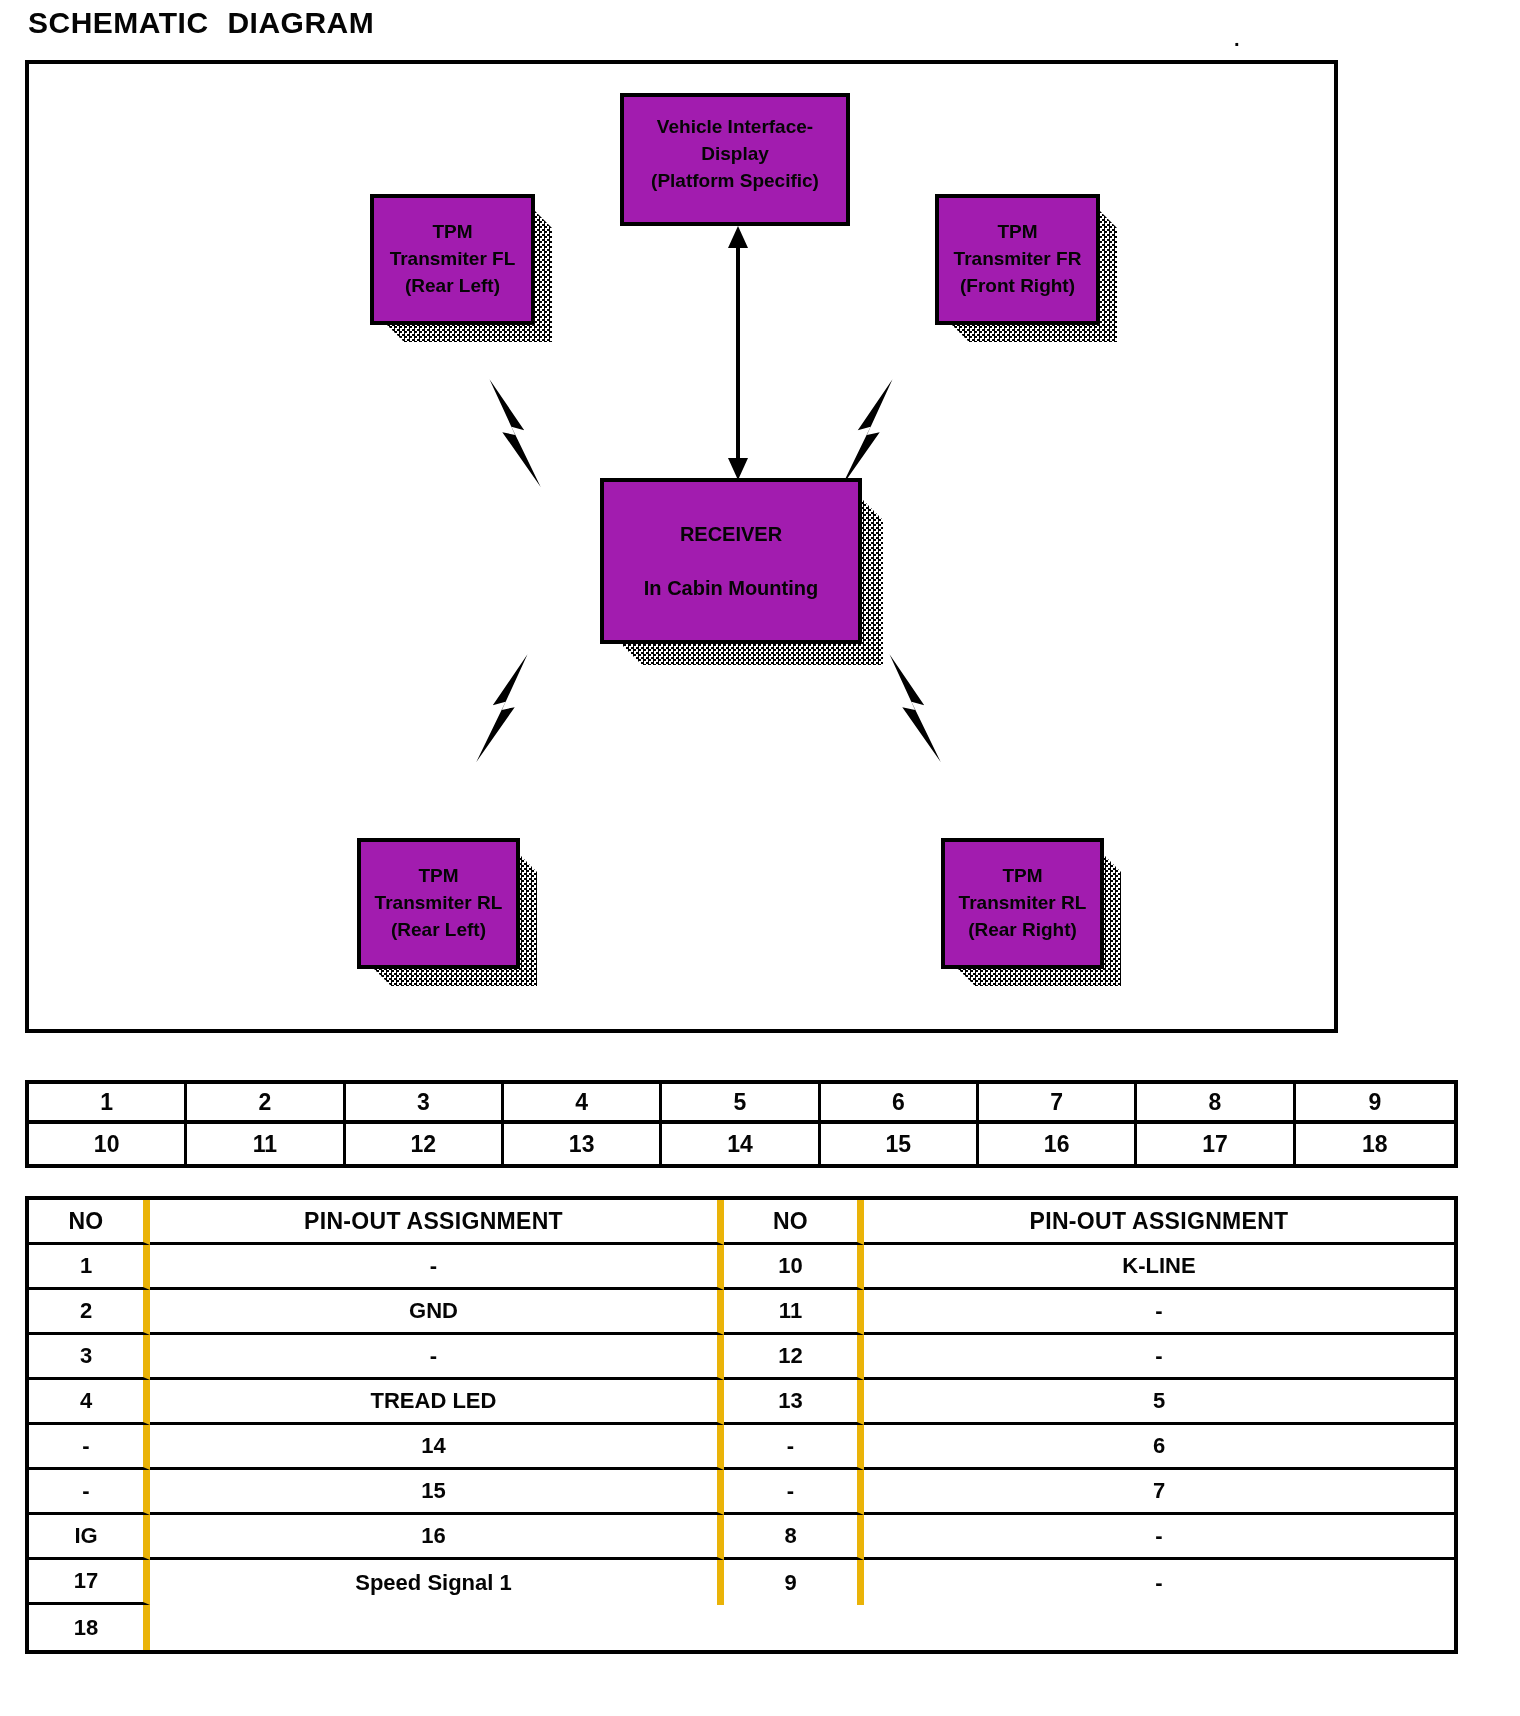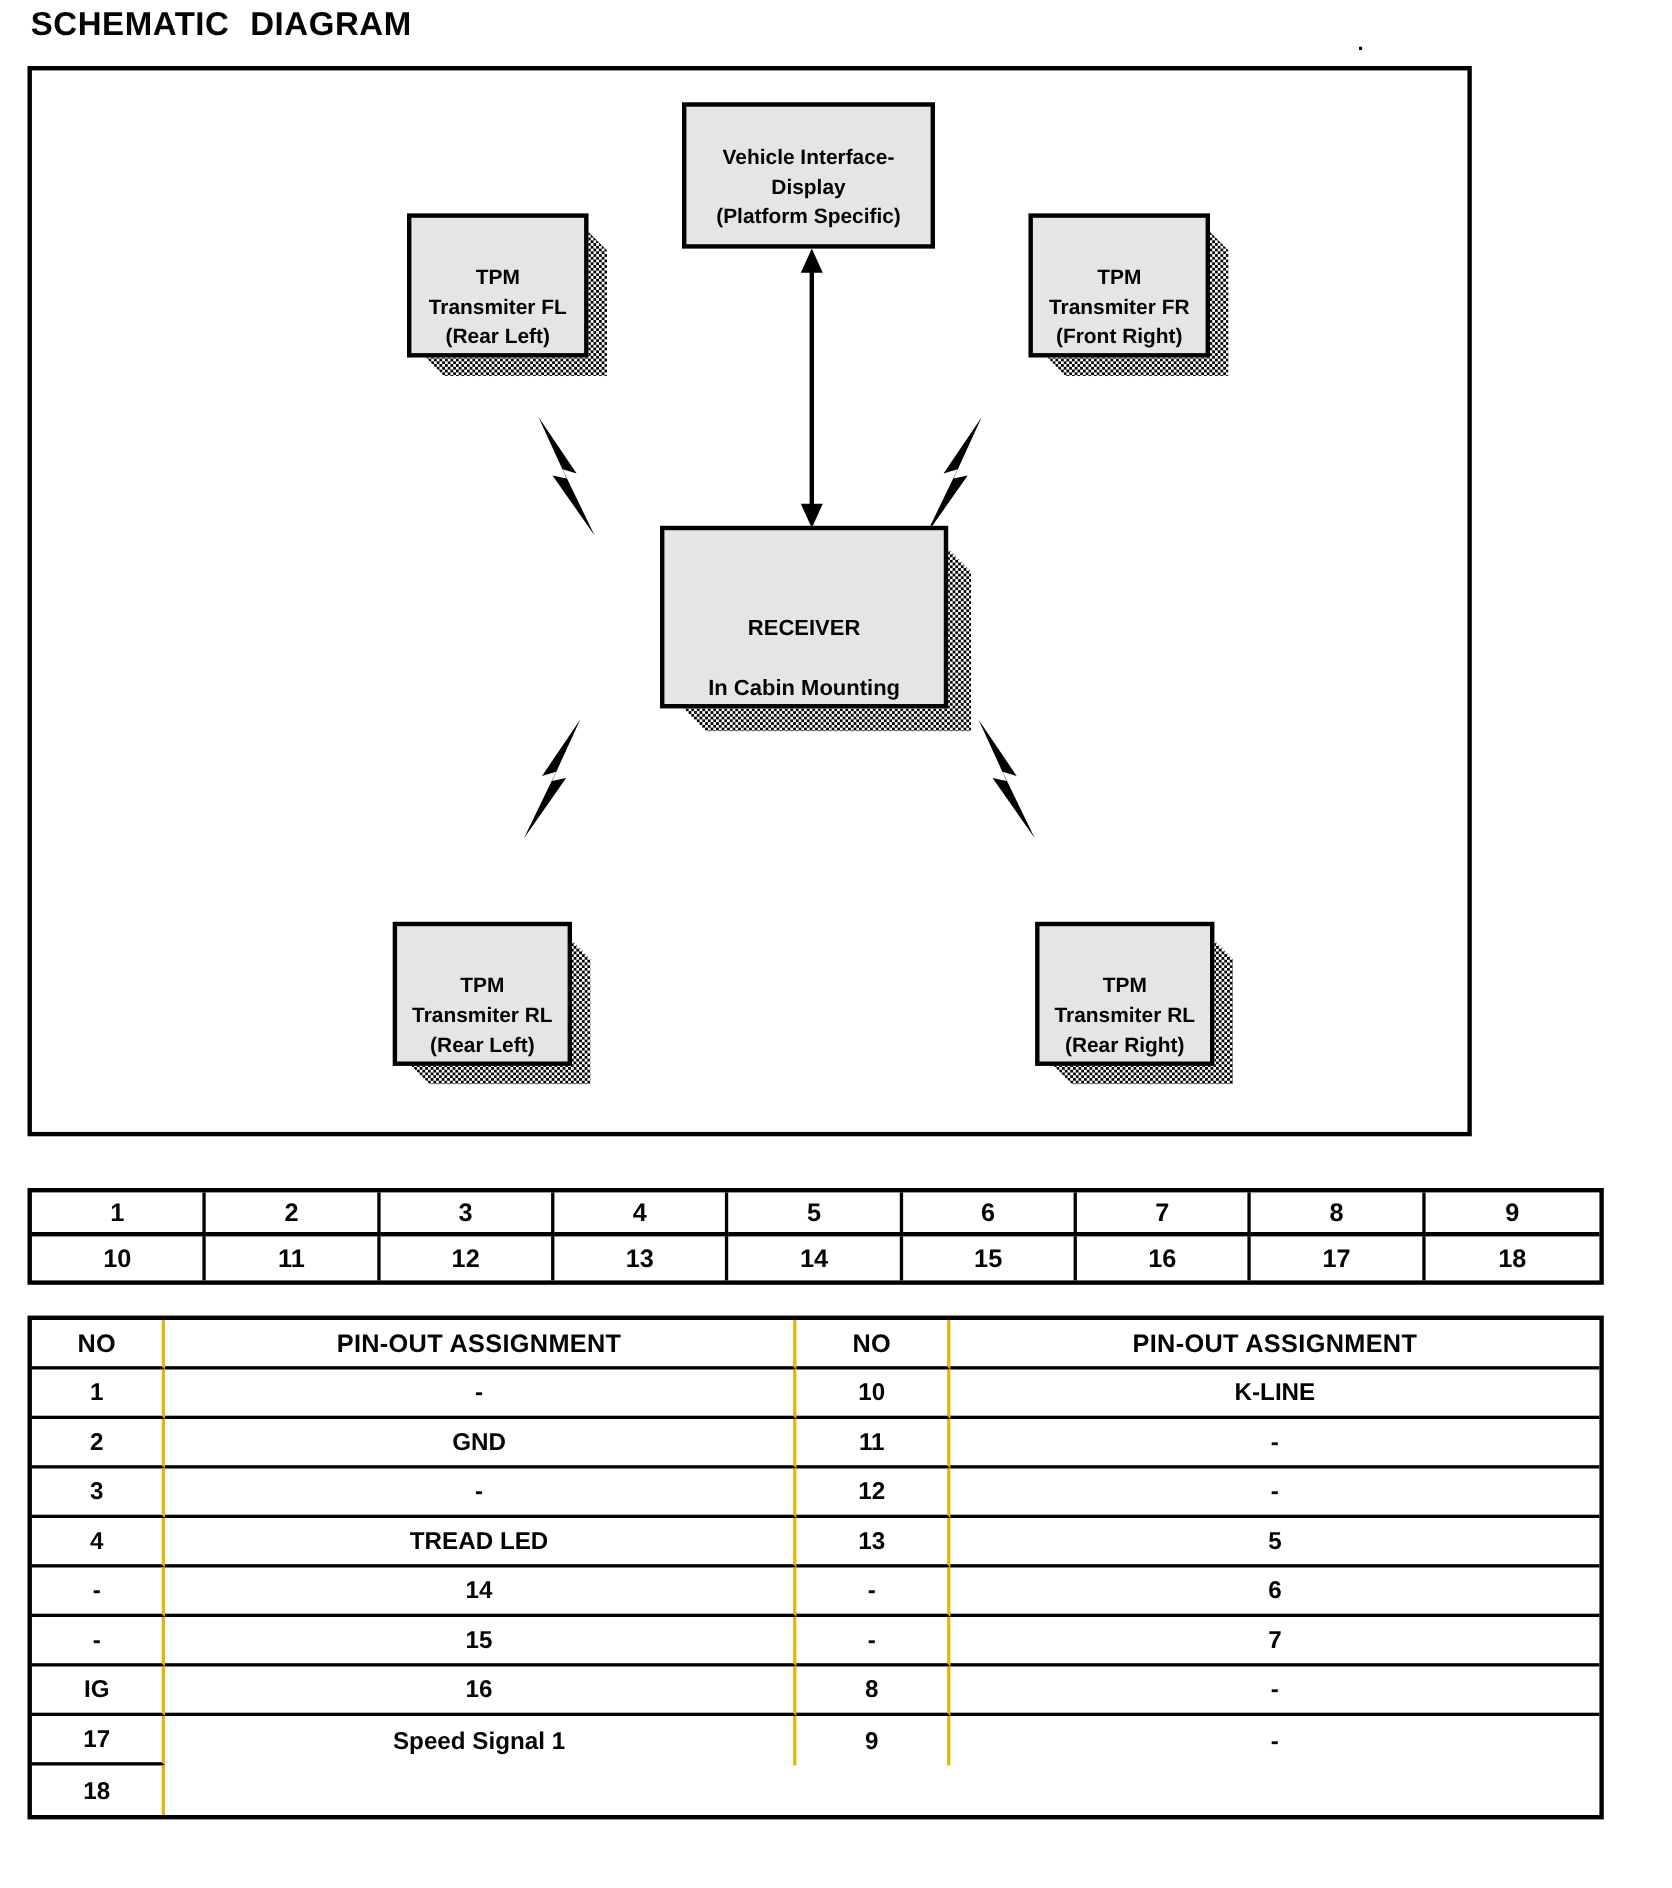--- a/index.html
+++ b/index.html
@@ -14,22 +14,22 @@
   .stray { position:absolute; left:1234px; top:28px; font-size:20px; font-weight:bold; }
 
   
   .frame {
     position:absolute; left:25px; top:60px; width:1313px; height:973px;
     border:4px solid #000; box-sizing:border-box;
   }
   .node { position:absolute; box-sizing:border-box; }
   .node .face {
     position:relative; z-index:1; width:100%; height:100%; box-sizing:border-box;
-    border:4px solid #000; background:#e5e5e5;
-    display:flex; flex-direction:column; align-items:center; justify-content:flex-end;
+    border:4px solid #000; background:#a21caf;
+    display:flex; flex-direction:column; align-items:center; justify-content:center;
     text-align:center; font-weight:bold; font-size:19px; line-height:1.42;
   }
   .node .shadow {
     position:absolute; z-index:0; left:17px; top:17px; width:100%; height:100%;
     background:repeating-conic-gradient(#000 0% 25%, #fff 0% 50%);
     background-size:5px 5px;
     clip-path:polygon(0 0, calc(100% - 17px) 0, 100% 17px, 100% 100%, 17px 100%, 0 calc(100% - 17px));
   }
   .node.big .shadow {
     left:21px; top:21px;
@@ -68,21 +68,21 @@
 
   
   .pinout {
     position:absolute; left:25px; top:1196px; width:1433px;
     display:grid; grid-template-columns:121px 574px 140px 1fr; grid-auto-rows:45px;
     border:4px solid #000; box-sizing:border-box;
     font-weight:bold; font-size:22px;
   }
   .pinout .cell {
     display:flex; align-items:center; justify-content:center; text-align:center;
-    border-right:3px solid #eab308; border-bottom:3px solid #000; box-sizing:border-box;
+    border-right:7px solid #eab308; border-bottom:3px solid #000; box-sizing:border-box;
   }
   .pinout .cell:nth-child(4n) { border-right:none; }
   .pinout .cell:nth-last-child(-n+4) { border-bottom:none; }
   .pinout .head { font-size:23px; letter-spacing:.3px; }
 </style>
 </head>
 <body>
 
 <div class="page">
 

